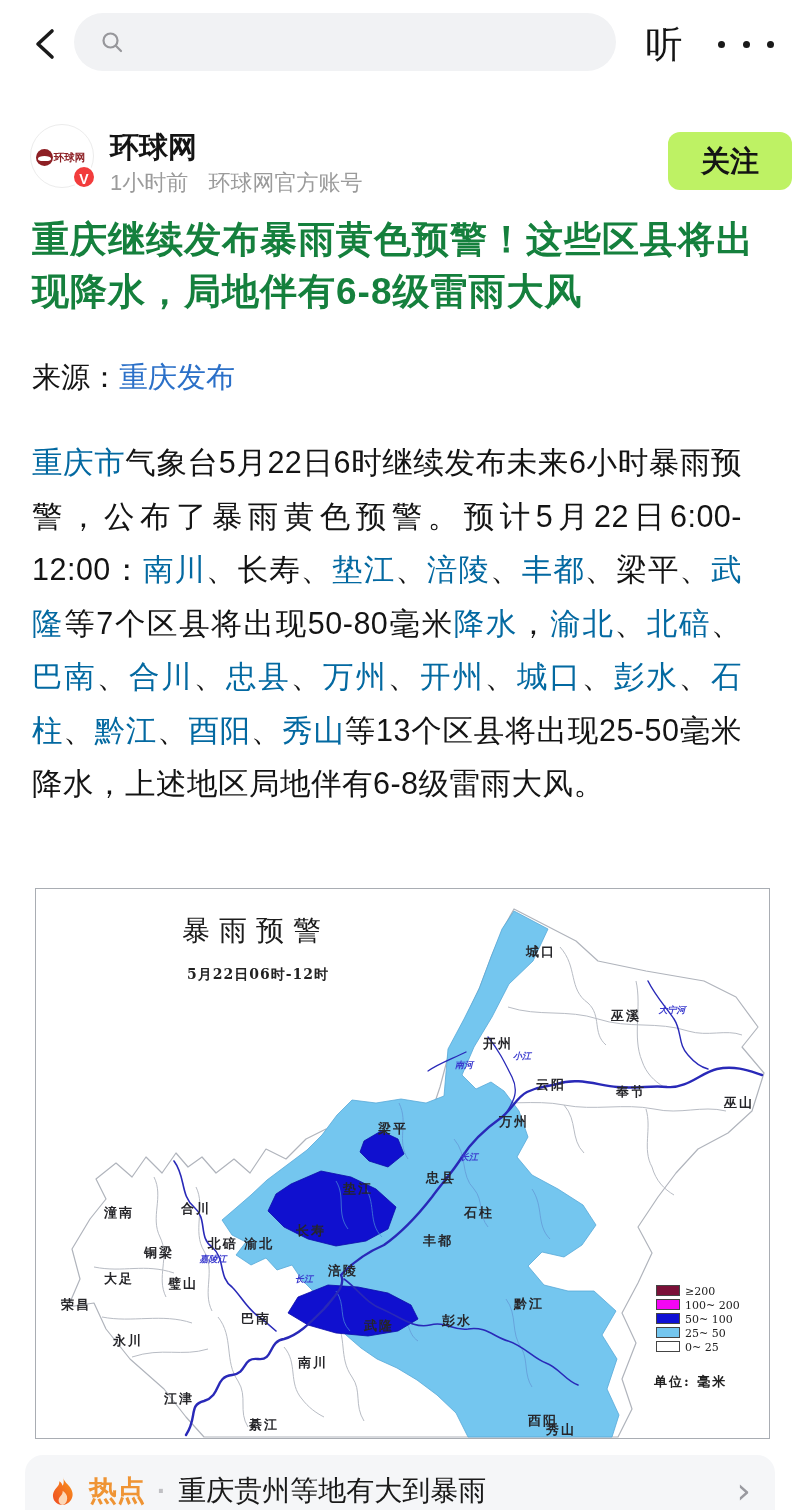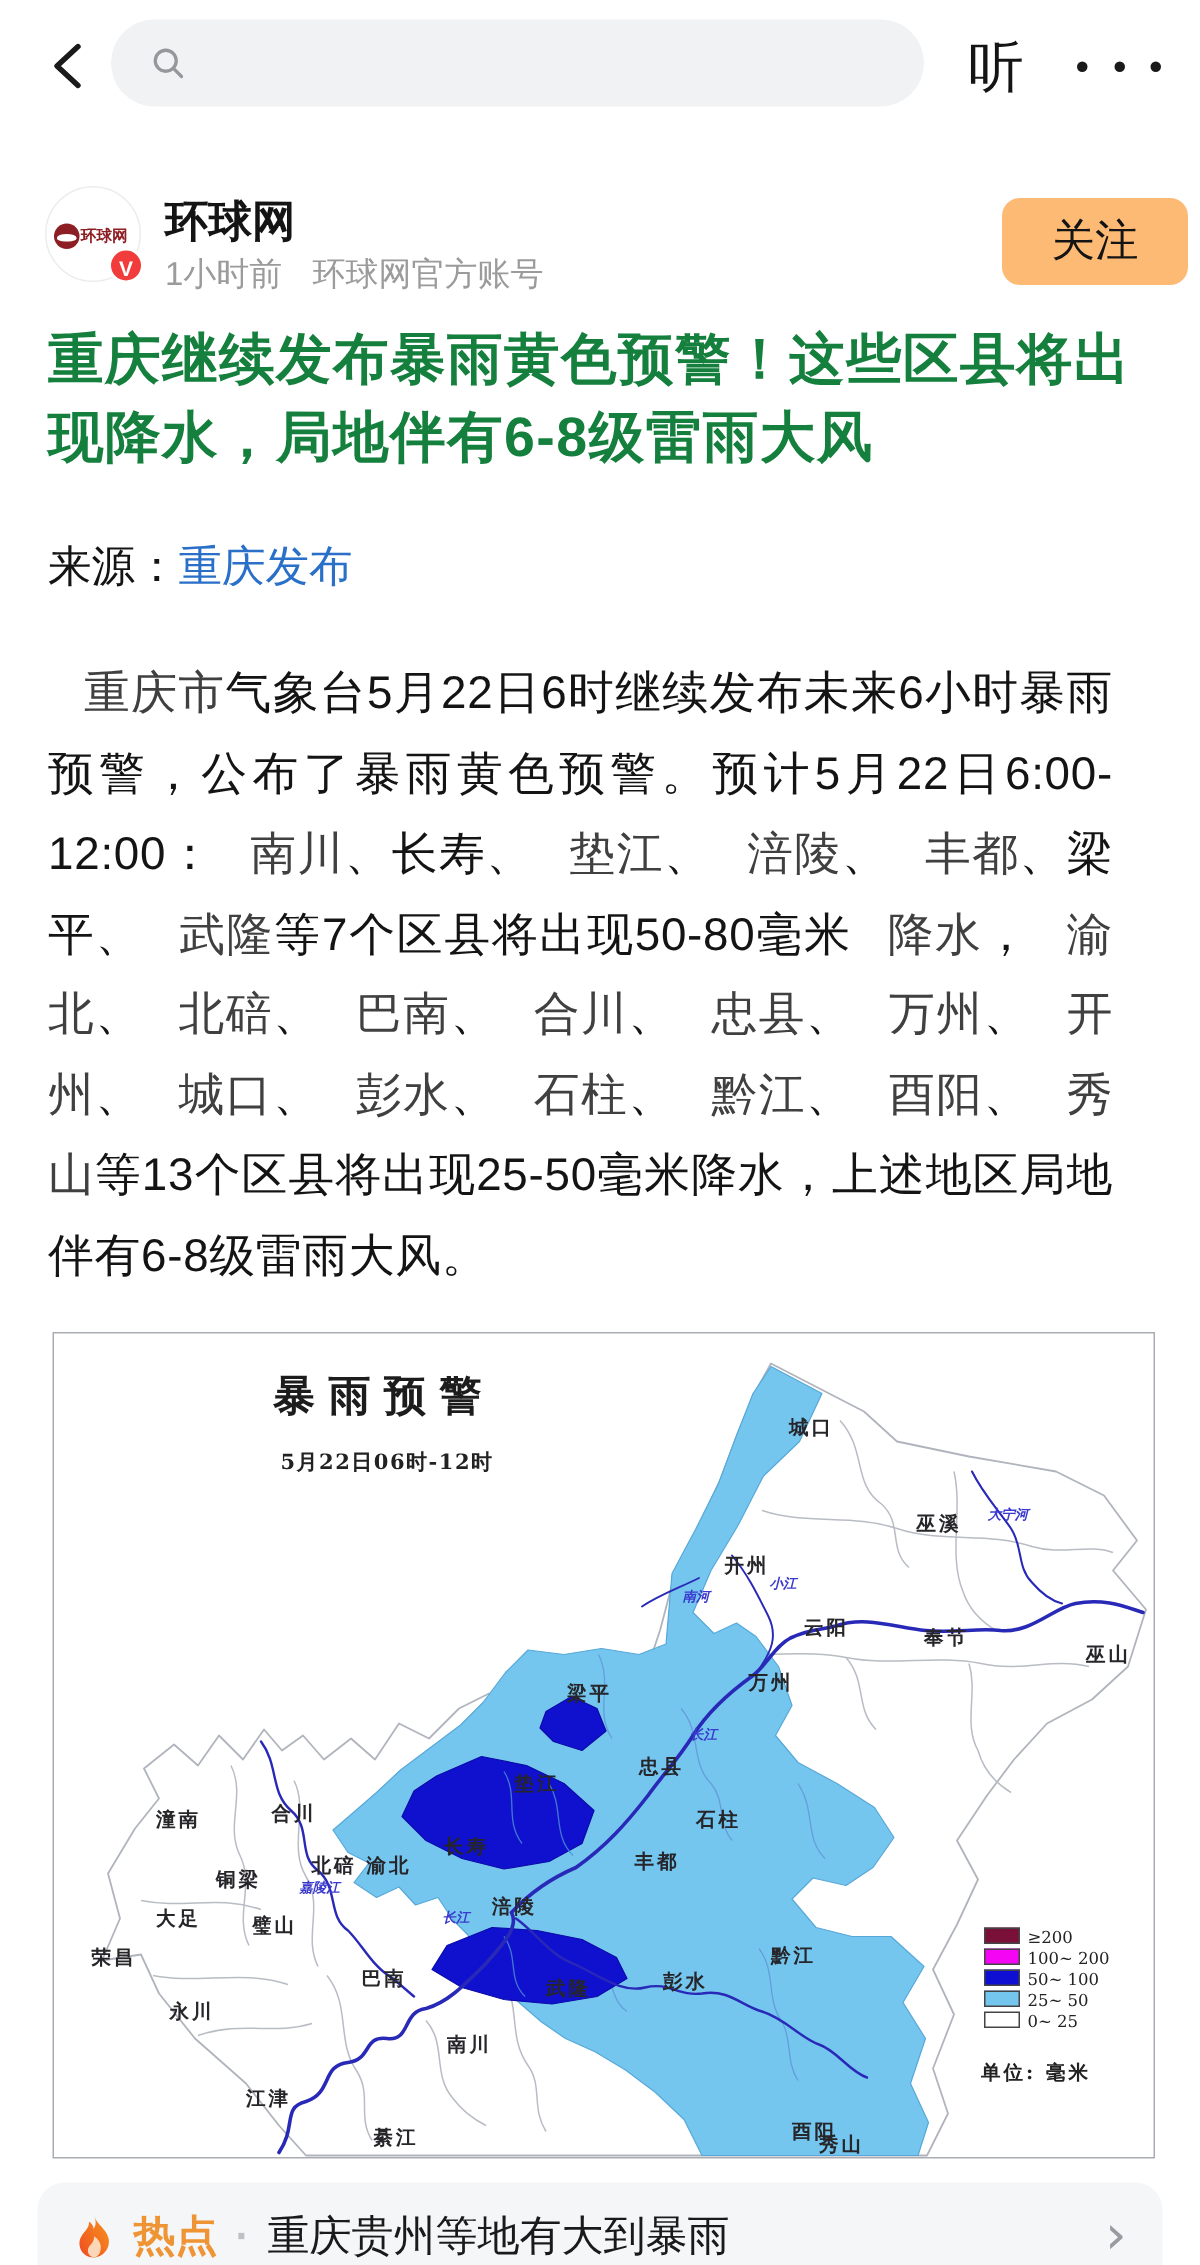--- a/index.html
+++ b/index.html
@@ -25,33 +25,33 @@
   .author{position:absolute;left:0;top:118px;width:800px;height:80px;}
   .avatar{position:absolute;left:30px;top:6px;width:64px;height:64px;border-radius:50%;background:#fff;border:1px solid #ececec;box-sizing:border-box;}
   .avatar-logo{position:absolute;left:5px;top:22px;width:52px;height:20px;display:flex;align-items:center;}
   .avatar-globe{width:17px;height:17px;border-radius:50%;background:#8d1f24;position:relative;flex:0 0 auto;}
   .avatar-globe:after{content:"";position:absolute;left:2px;top:7px;width:13px;height:5px;background:#fff;border-radius:50% 50% 40% 40%;}
   .avatar-name{font-size:11px;font-weight:bold;color:#8d1f24;letter-spacing:0;transform:scale(.95);white-space:nowrap;}
   .vbadge{position:absolute;right:-3px;bottom:-2px;width:24px;height:24px;border-radius:50%;background:#f23c3c;border:2px solid #fff;color:#fff;font-size:14px;font-weight:bold;text-align:center;line-height:24px;box-sizing:border-box;}
   .author-name{position:absolute;left:110px;top:10px;font-size:29px;font-weight:700;color:#141414;}
   .author-sub{position:absolute;left:110px;top:50px;font-size:22px;color:#9b9b9b;}
   .author-sub .note{margin-left:14px;}
-  .follow-btn{position:absolute;left:668px;top:14px;width:124px;height:58px;background:#fdba74;border-radius:12px;
-    font-size:29px;font-weight:400;color:#141414;text-align:center;line-height:58px;}
+  .follow-btn{position:absolute;left:668px;top:14px;width:124px;height:58px;background:#bef264;border-radius:12px;
+    font-size:29px;font-weight:700;color:#141414;text-align:center;line-height:58px;}
   
   .art-title{position:absolute;left:32px;top:214px;width:740px;font-size:37px;line-height:52px;font-weight:700;color:#15803d;letter-spacing:1px;}
   .source-row{position:absolute;left:32px;top:358px;font-size:29px;color:#141414;}
   .source-row .lnk{color:#2b70c8;}
   .art-body{position:absolute;left:32px;top:436px;width:710px;font-size:30.5px;line-height:53.5px;color:#141414;text-align:justify;letter-spacing:.5px;}
-  .art-body .link{color:#404040;margin-left:24px;}
+  .art-body .link{color:#0369a1;}
   
   .map-wrap{position:absolute;left:35px;top:888px;width:733px;height:549px;background:#fff;border:1px solid #a9adb3;box-sizing:content-box;overflow:hidden;}
   .map-svg{position:absolute;left:0;top:0;}
   .map-title{position:absolute;left:220px;top:42px;transform:translate(-50%,-50%);font-family:"DejaVu Serif","Liberation Serif",serif;
-    font-size:28px;font-weight:700;color:#1c1c1c;letter-spacing:9px;white-space:nowrap;}
+    font-size:28px;font-weight:400;color:#1c1c1c;letter-spacing:9px;white-space:nowrap;}
   .map-subtitle{position:absolute;left:222px;top:86px;transform:translate(-50%,-50%);font-family:"DejaVu Serif","Liberation Serif",serif;
     font-size:14px;font-weight:700;color:#222;letter-spacing:1px;white-space:nowrap;}
   .map-label{position:absolute;transform:translate(-50%,-50%);white-space:nowrap;}
   .map-label.district{font-family:"DejaVu Serif","Liberation Serif",serif;font-size:13px;font-weight:700;color:#26262a;letter-spacing:2px;}
   .map-label.river{font-family:"DejaVu Serif","Liberation Serif",serif;font-size:9px;font-weight:700;font-style:italic;color:#3a3ace;letter-spacing:0;}
   .legend{position:absolute;left:620px;top:396px;}
   .legend-row{display:flex;align-items:flex-start;height:13px;margin-bottom:1px;}
   .legend-row .swatch{width:24px;height:11px;border:1px solid #444;box-sizing:border-box;margin-right:5px;flex:0 0 auto;}
   .legend-row .legend-label{font-family:"DejaVu Serif","Liberation Serif",serif;font-size:11px;color:#222;white-space:nowrap;}
   .unit-note{position:absolute;left:618px;top:484px;font-family:"DejaVu Serif","Liberation Serif",serif;font-size:13px;font-weight:700;color:#222;letter-spacing:2px;}

